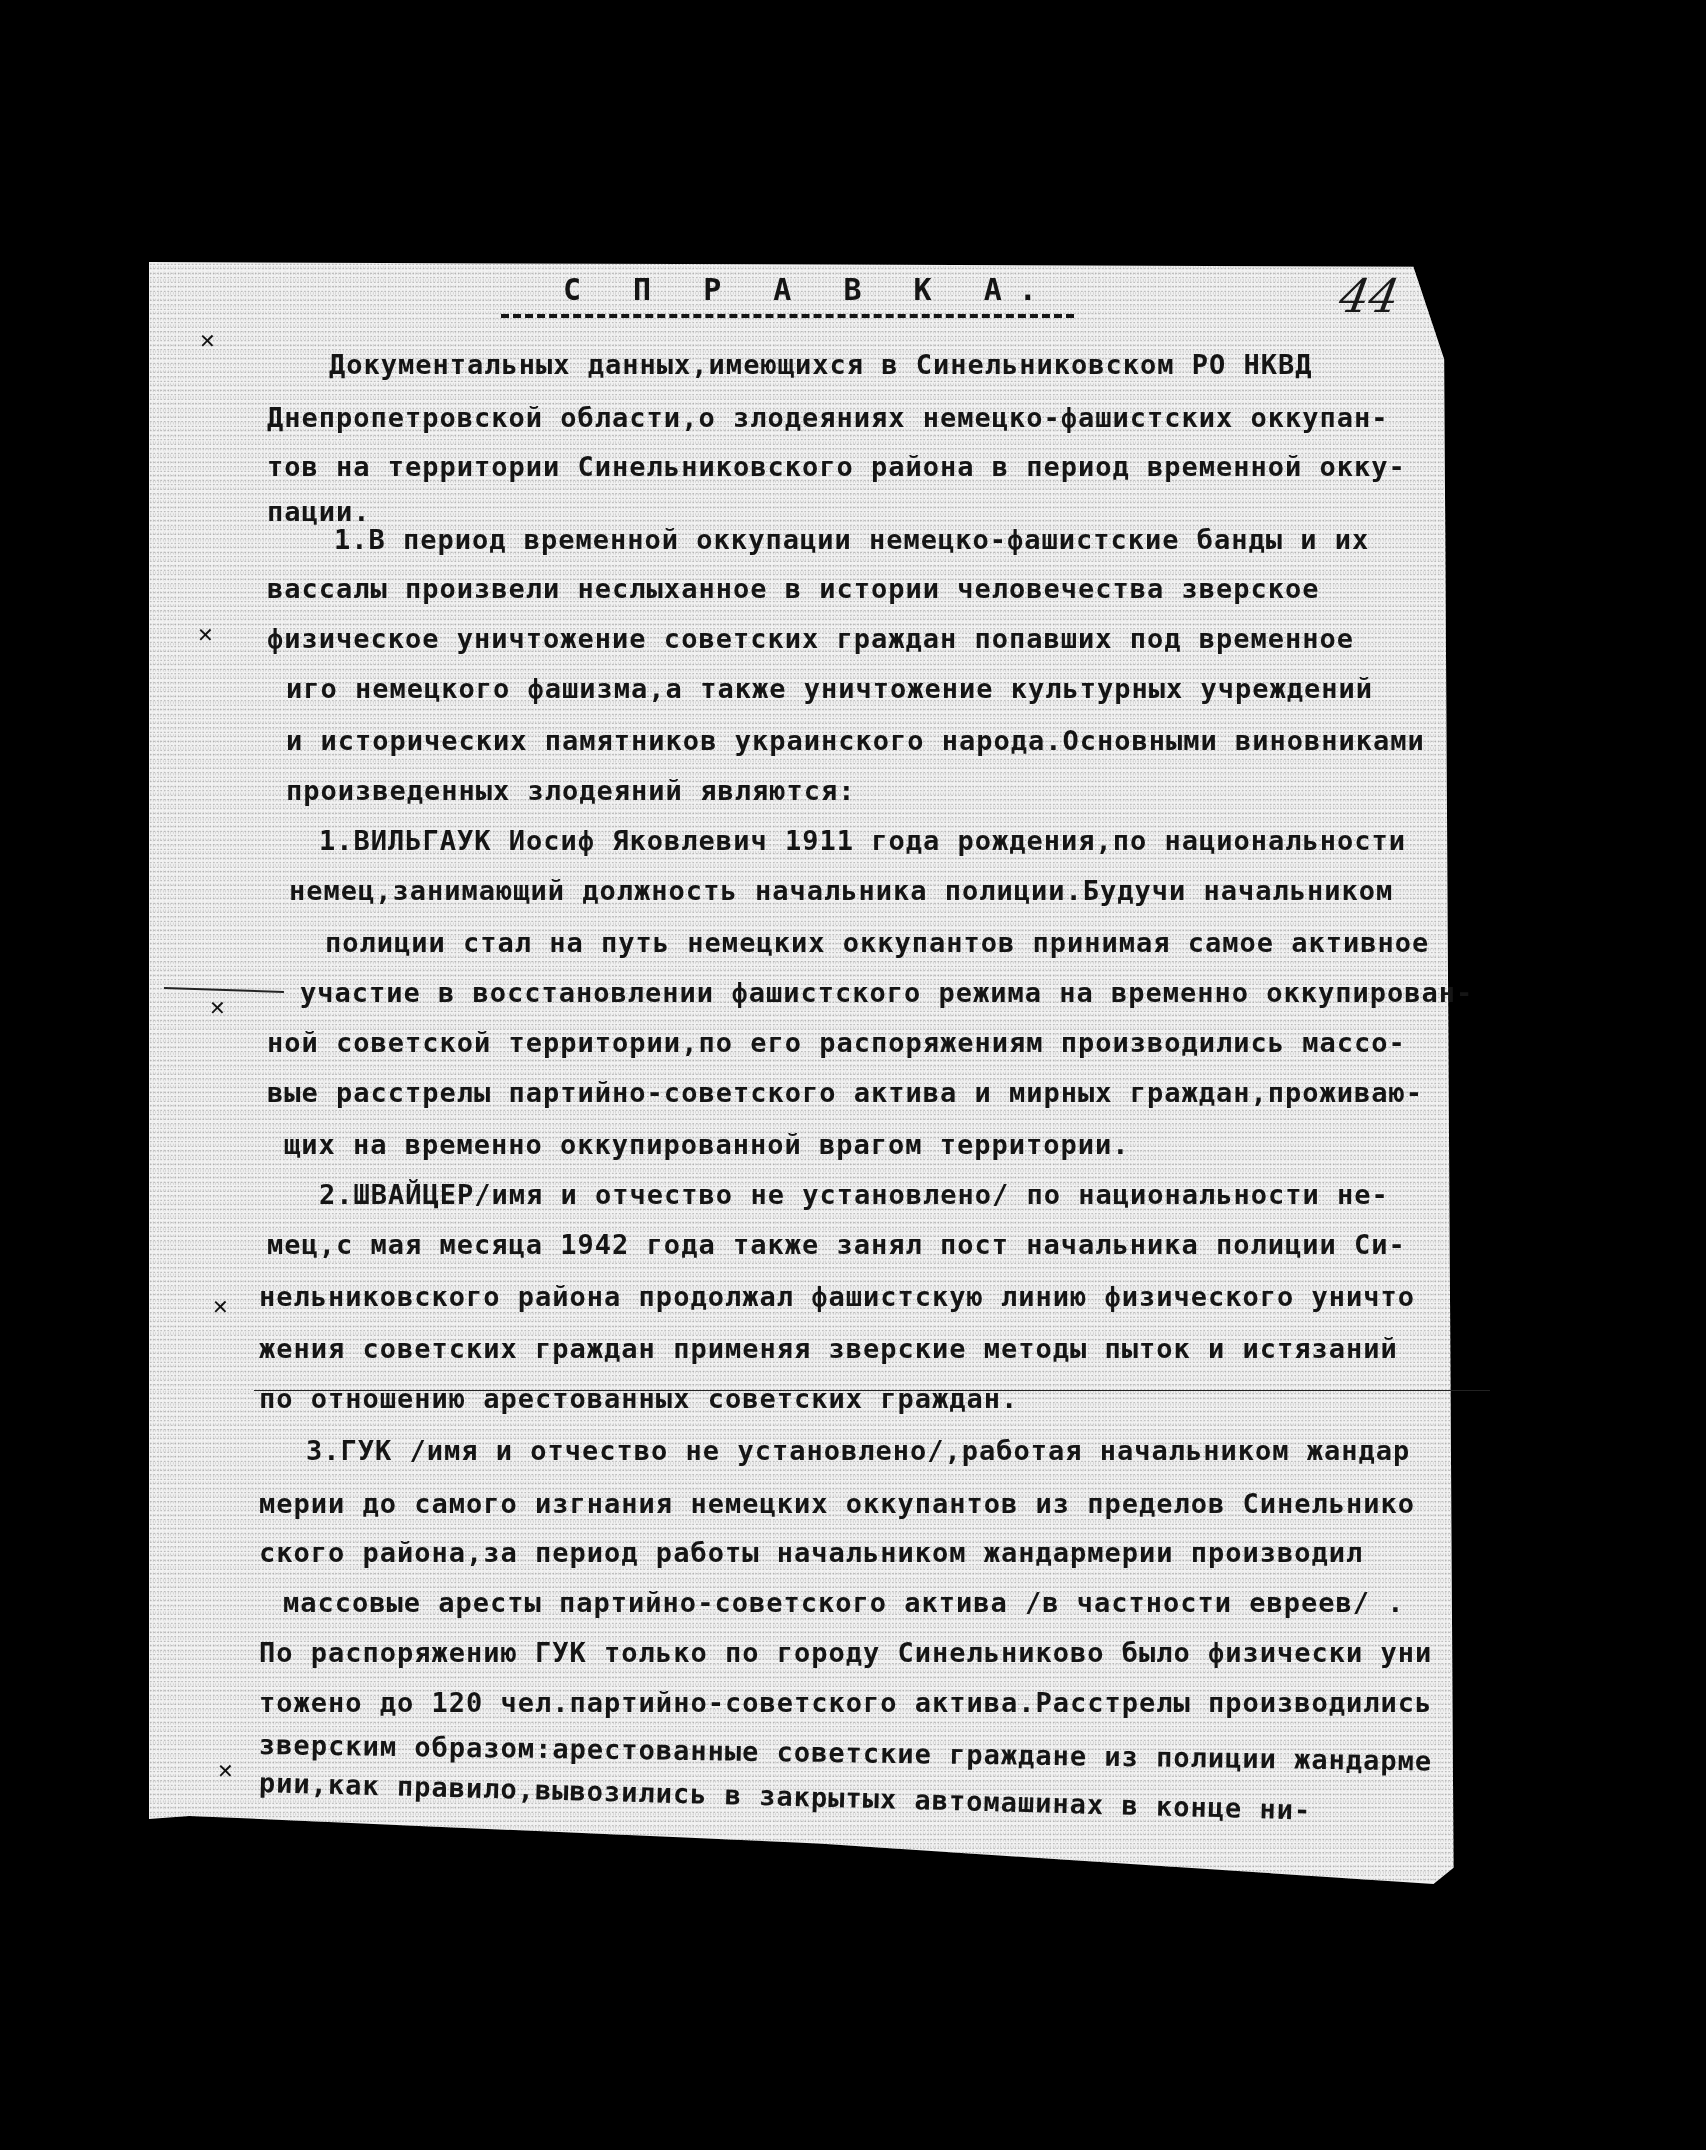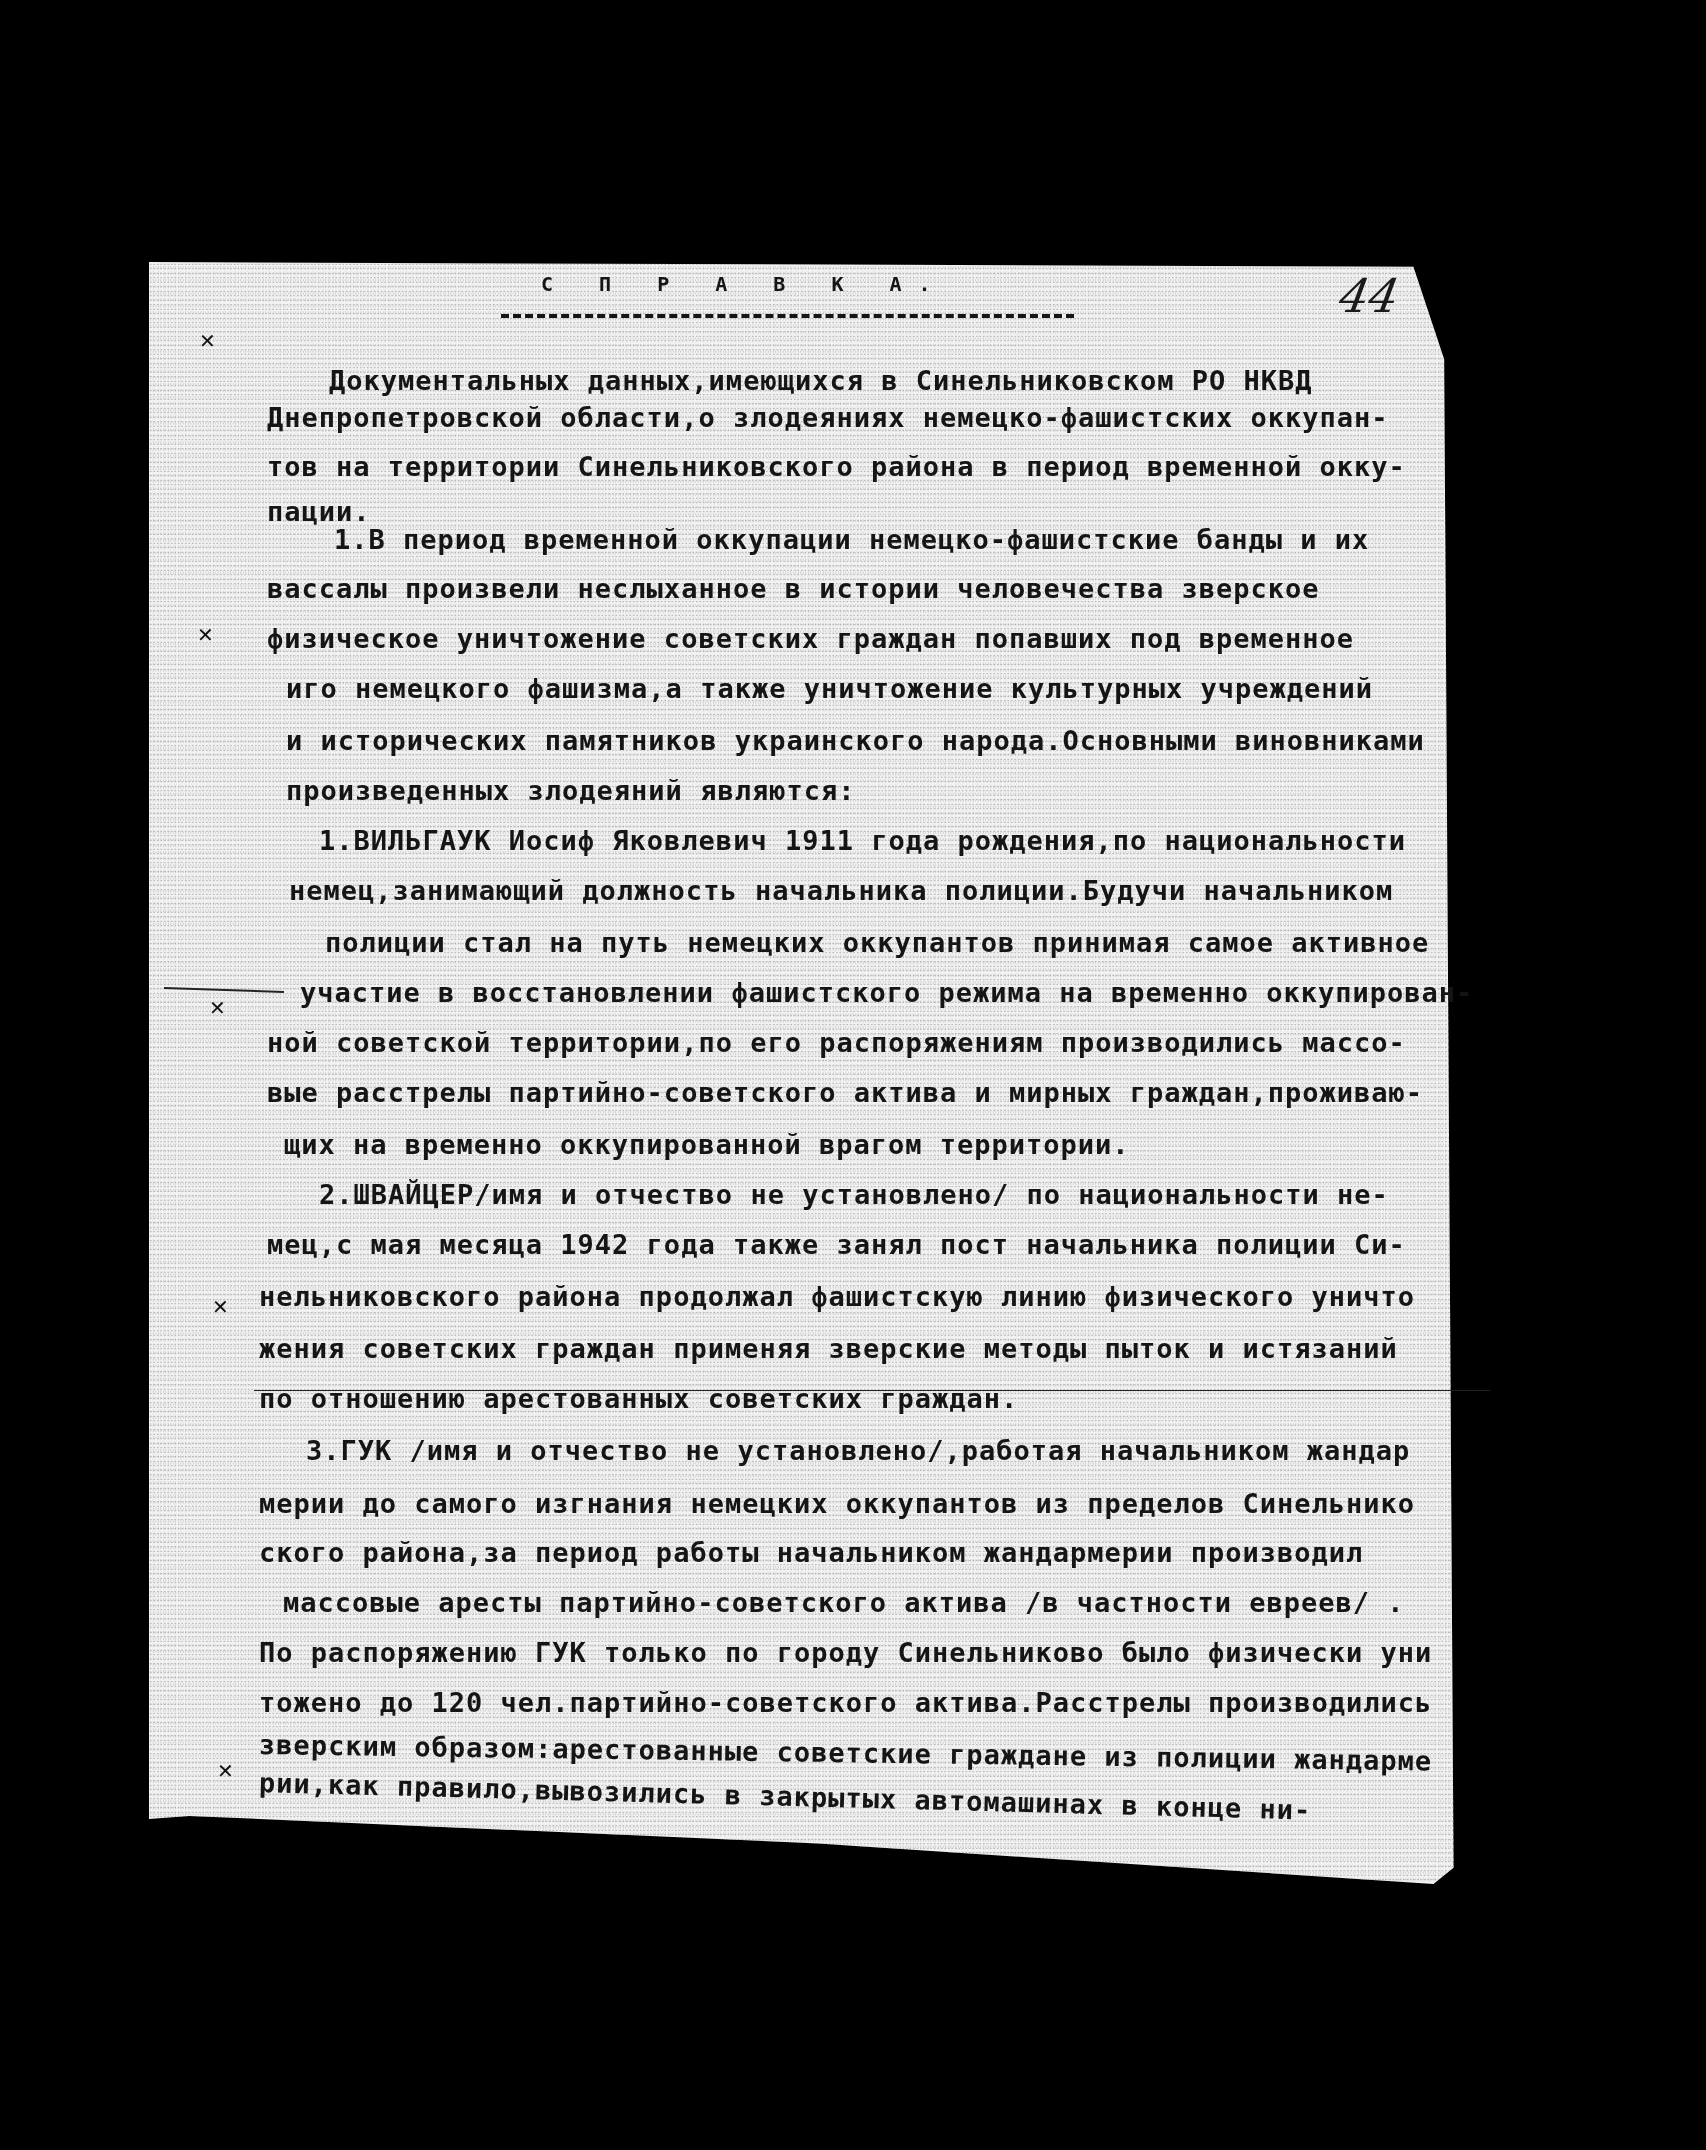--- a/index.html
+++ b/index.html
@@ -29,23 +29,23 @@
       clip-path: polygon(0% 0%, 94.5% 0.3%, 96.8% 6%, 97.5% 99%, 96% 100%, 50% 97.5%, 3% 95.8%, 0% 96%);
     }
     .typed {
       font-family: "DejaVu Sans Mono", "Liberation Mono", monospace;
       color: #151515;
       font-weight: bold;
       letter-spacing: 1px;
     }
     .title {
       position: absolute;
-      left: 541px;
+      left: 563px;
       top: 272px;
-      font-size: 20px;
+      font-size: 30px;
       letter-spacing: 17px;
     }
     .title-underline {
       position: absolute;
       left: 501px;
       top: 314px;
       width: 573px;
       border-top: 4.5px dashed #151515;
     }
     .page-number {
@@ -86,21 +86,21 @@
 <div class="page-number">44</div>
 
 <div class="margin-mark" style="left:199px;top:329px;">✕</div>
 <div class="margin-mark" style="left:197px;top:623px;">✕</div>
 <div class="margin-mark" style="left:209px;top:996px;">✕</div>
 <div class="margin-mark" style="left:212px;top:1295px;">✕</div>
 <div class="margin-mark" style="left:217px;top:1759px;">✕</div>
 <div class="strike-line" style="left:164px;top:989px;width:120px;transform:rotate(2deg);"></div>
 <div class="strike-line" style="left:254px;top:1390px;width:1236px;height:1px;"></div>
 
-<div class="typed line" style="left:329px;top:351px;margin-top:16px;">Документальных данных,имеющихся в Синельниковском РО НКВД</div>
+<div class="typed line" style="left:329px;top:351px;">Документальных данных,имеющихся в Синельниковском РО НКВД</div>
 <div class="typed line" style="left:267px;top:404px;">Днепропетровской области,о злодеяниях немецко-фашистских оккупан-</div>
 <div class="typed line" style="left:267px;top:453px;">тов на территории Синельниковского района в период временной окку-</div>
 <div class="typed line" style="left:267px;top:498px;">пации.</div>
 
 <div class="typed line" style="left:334px;top:526px;">1.В период временной оккупации немецко-фашистские банды и их</div>
 <div class="typed line" style="left:267px;top:575px;">вассалы произвели неслыханное в истории человечества зверское</div>
 <div class="typed line" style="left:267px;top:625px;">физическое уничтожение советских граждан попавших под временное</div>
 <div class="typed line" style="left:286px;top:675px;">иго немецкого фашизма,а также уничтожение культурных учреждений</div>
 <div class="typed line" style="left:286px;top:727px;">и исторических памятников украинского народа.Основными виновниками</div>
 <div class="typed line" style="left:286px;top:777px;">произведенных злодеяний являются:</div>

